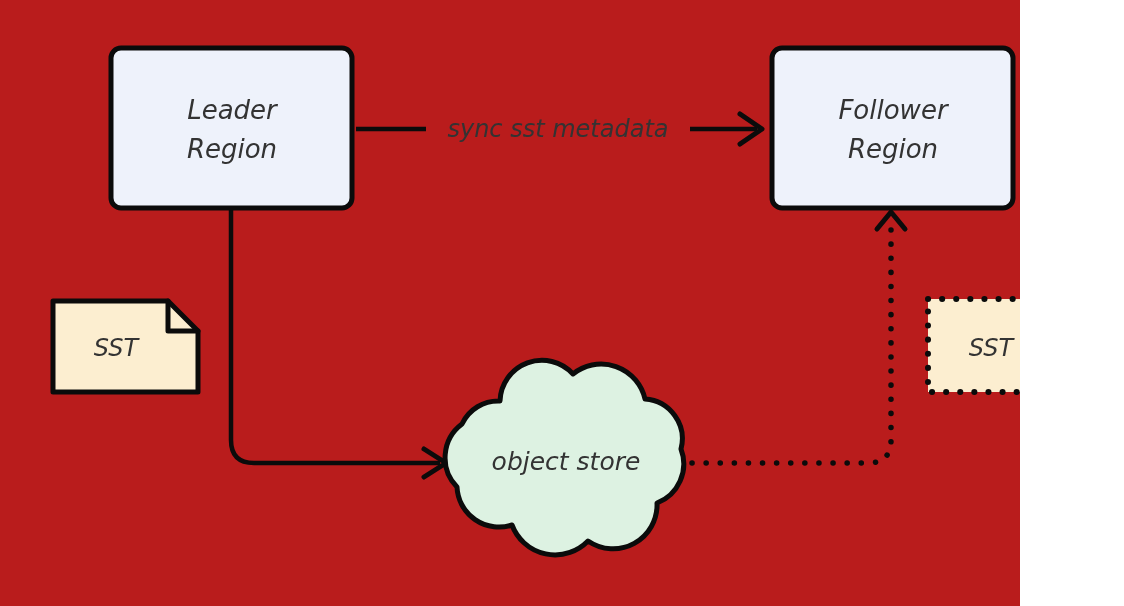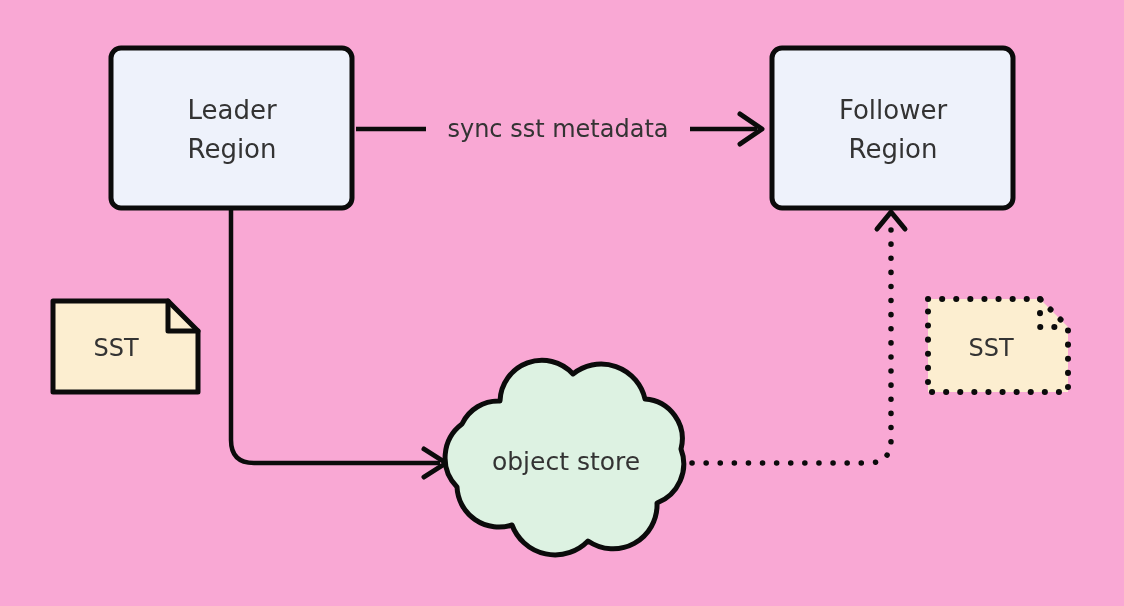--- a/index.html
+++ b/index.html
@@ -6,24 +6,25 @@
   html, body {
     margin: 0;
     padding: 0;
     background: #ffffff;
   }
   body {
     font-family: "DejaVu Sans", "Liberation Sans", sans-serif;
   }
   #canvas {
     position: relative;
-    width: 1124px;
+    width: 1020px;
     height: 606px;
-    background: #f9a8d4;
+    background: #b91c1c;
     overflow: hidden;
+    font-style: italic;
   }
   #canvas svg {
     position: absolute;
     top: 0;
     left: 0;
     width: 1124px;
     height: 606px;
   }
   .node-label,
   .edge-label {

